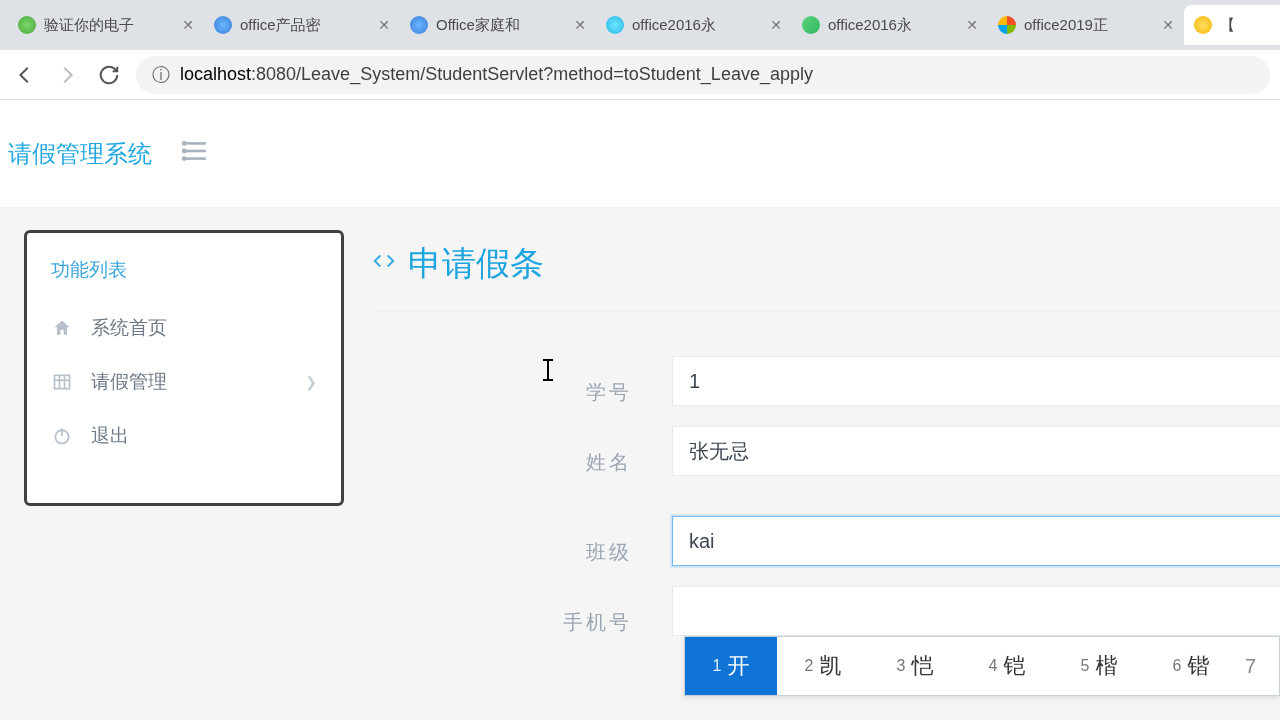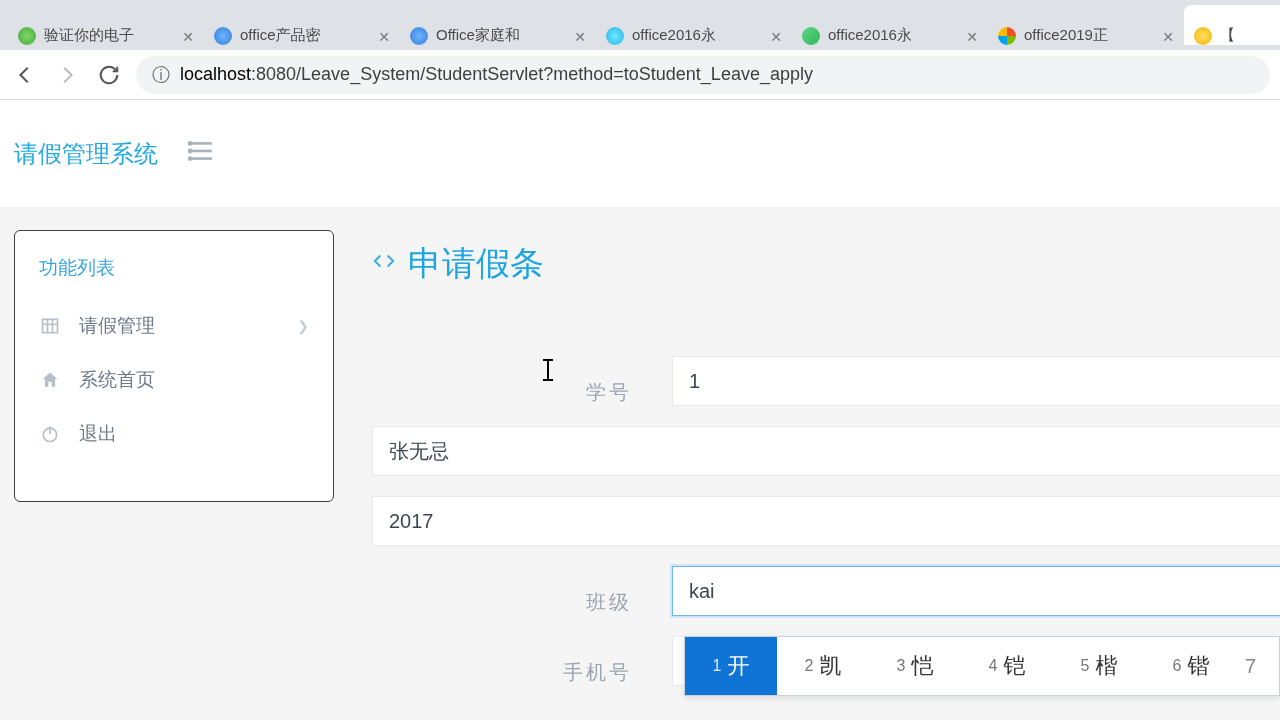--- a/index.html
+++ b/index.html
@@ -15,21 +15,21 @@
     .browser-tabs {
       display: flex;
       background: #dee1e6;
       height: 50px;
       align-items: center;
       padding-left: 8px;
       overflow: hidden;
     }
     .tab {
       display: flex;
-      align-items: flex-end;
+      align-items: center;
       gap: 8px;
       background: #dee1e6;
       height: 40px;
       min-width: 196px;
       max-width: 196px;
       padding: 0 10px;
       font-size: 15px;
       color: #4a4a4a;
       position: relative;
       border-radius: 8px 8px 0 0;
@@ -96,45 +96,45 @@
     .addr-bar .host { color: #000000; }
     .addr-bar .path { color: #404040; }
 
     
     .app-header {
       height: 108px;
       background: #ffffff;
       display: flex;
       align-items: center;
       gap: 30px;
-      padding-left: 14px;
+      padding-left: 8px;
       border-bottom: 1px solid #eef0f2;
     }
     .app-title {
       color: #22a8e2;
       font-size: 24px;
       font-weight: 400;
     }
     .header-icon { color: #a8b2bd; font-size: 26px; }
 
     
     .workspace {
       position: absolute;
       top: 208px;
       left: 0;
       right: 0;
       bottom: 0;
     }
     .sidebar-card {
       position: absolute;
       top: 22px;
-      left: 14px;
+      left: 24px;
       width: 320px;
       background: #ffffff;
-      border: 1px solid #404040;
+      border: 3px solid #404040;
       border-radius: 6px;
       padding: 20px 0 40px 0;
     }
     .sidebar-title {
       color: #3aa6df;
       font-size: 19px;
       font-weight: 500;
       padding: 4px 24px 18px 24px;
     }
     .menu-item {
@@ -322,42 +322,42 @@
         <circle cx="2" cy="10" r="1" fill="#a8b2bd"></circle>
         <circle cx="2" cy="17" r="1" fill="#a8b2bd"></circle>
       </svg>
   </span>
 </div>
 
 <div class="workspace">
 
   <div class="sidebar-card">
     <div class="sidebar-title">功能列表</div>
+    <div class="menu-item">
+      <span class="mi-icon">
+        <svg width="20" height="20" viewBox="0 0 24 24" fill="#b6bfca">
+            <path d="M12 3l9 8h-3v9h-4v-6H10v6H6v-9H3z"></path>
+          </svg>
+      </span>
+      <span>系统首页</span>
+    </div>
     <div class="menu-item">
       <span class="mi-icon">
         <svg width="20" height="20" viewBox="0 0 24 24" fill="none" stroke="#b6bfca" stroke-width="2">
             <rect x="3" y="4" width="18" height="16"></rect>
             <line x1="3" y1="10" x2="21" y2="10"></line>
             <line x1="9" y1="4" x2="9" y2="20"></line>
             <line x1="15" y1="4" x2="15" y2="20"></line>
           </svg>
       </span>
       <span>请假管理</span>
       <span class="arrow">❯</span>
     </div>
     <div class="menu-item">
       <span class="mi-icon">
-        <svg width="20" height="20" viewBox="0 0 24 24" fill="#b6bfca">
-            <path d="M12 3l9 8h-3v9h-4v-6H10v6H6v-9H3z"></path>
-          </svg>
-      </span>
-      <span>系统首页</span>
-    </div>
-    <div class="menu-item">
-      <span class="mi-icon">
         <svg width="20" height="20" viewBox="0 0 24 24" fill="none" stroke="#b6bfca" stroke-width="2">
             <circle cx="12" cy="13" r="8"></circle>
             <line x1="12" y1="3" x2="12" y2="12"></line>
           </svg>
       </span>
       <span>退出</span>
     </div>
   </div>
 
   <div class="content">
@@ -372,24 +372,24 @@
     </div>
 
     <div class="text-cursor"></div>
 
     <div class="form">
       <div class="form-row">
         <div class="form-label">学号</div>
         <input class="form-input" value="1" style="">
       </div>
       <div class="form-row">
+        <div class="form-label">姓名</div>
         <input class="form-input" value="张无忌" style="">
       </div>
       <div class="form-row">
-        <input class="form-input" value="2017" style="">
       </div>
       <div class="form-row">
         <div class="form-label">班级</div>
         <input class="form-input focused" value="kai" style="">
       </div>
       <div class="form-row">
         <div class="form-label">手机号</div>
         <input class="form-input" value="" style="">
       </div>
     </div>

